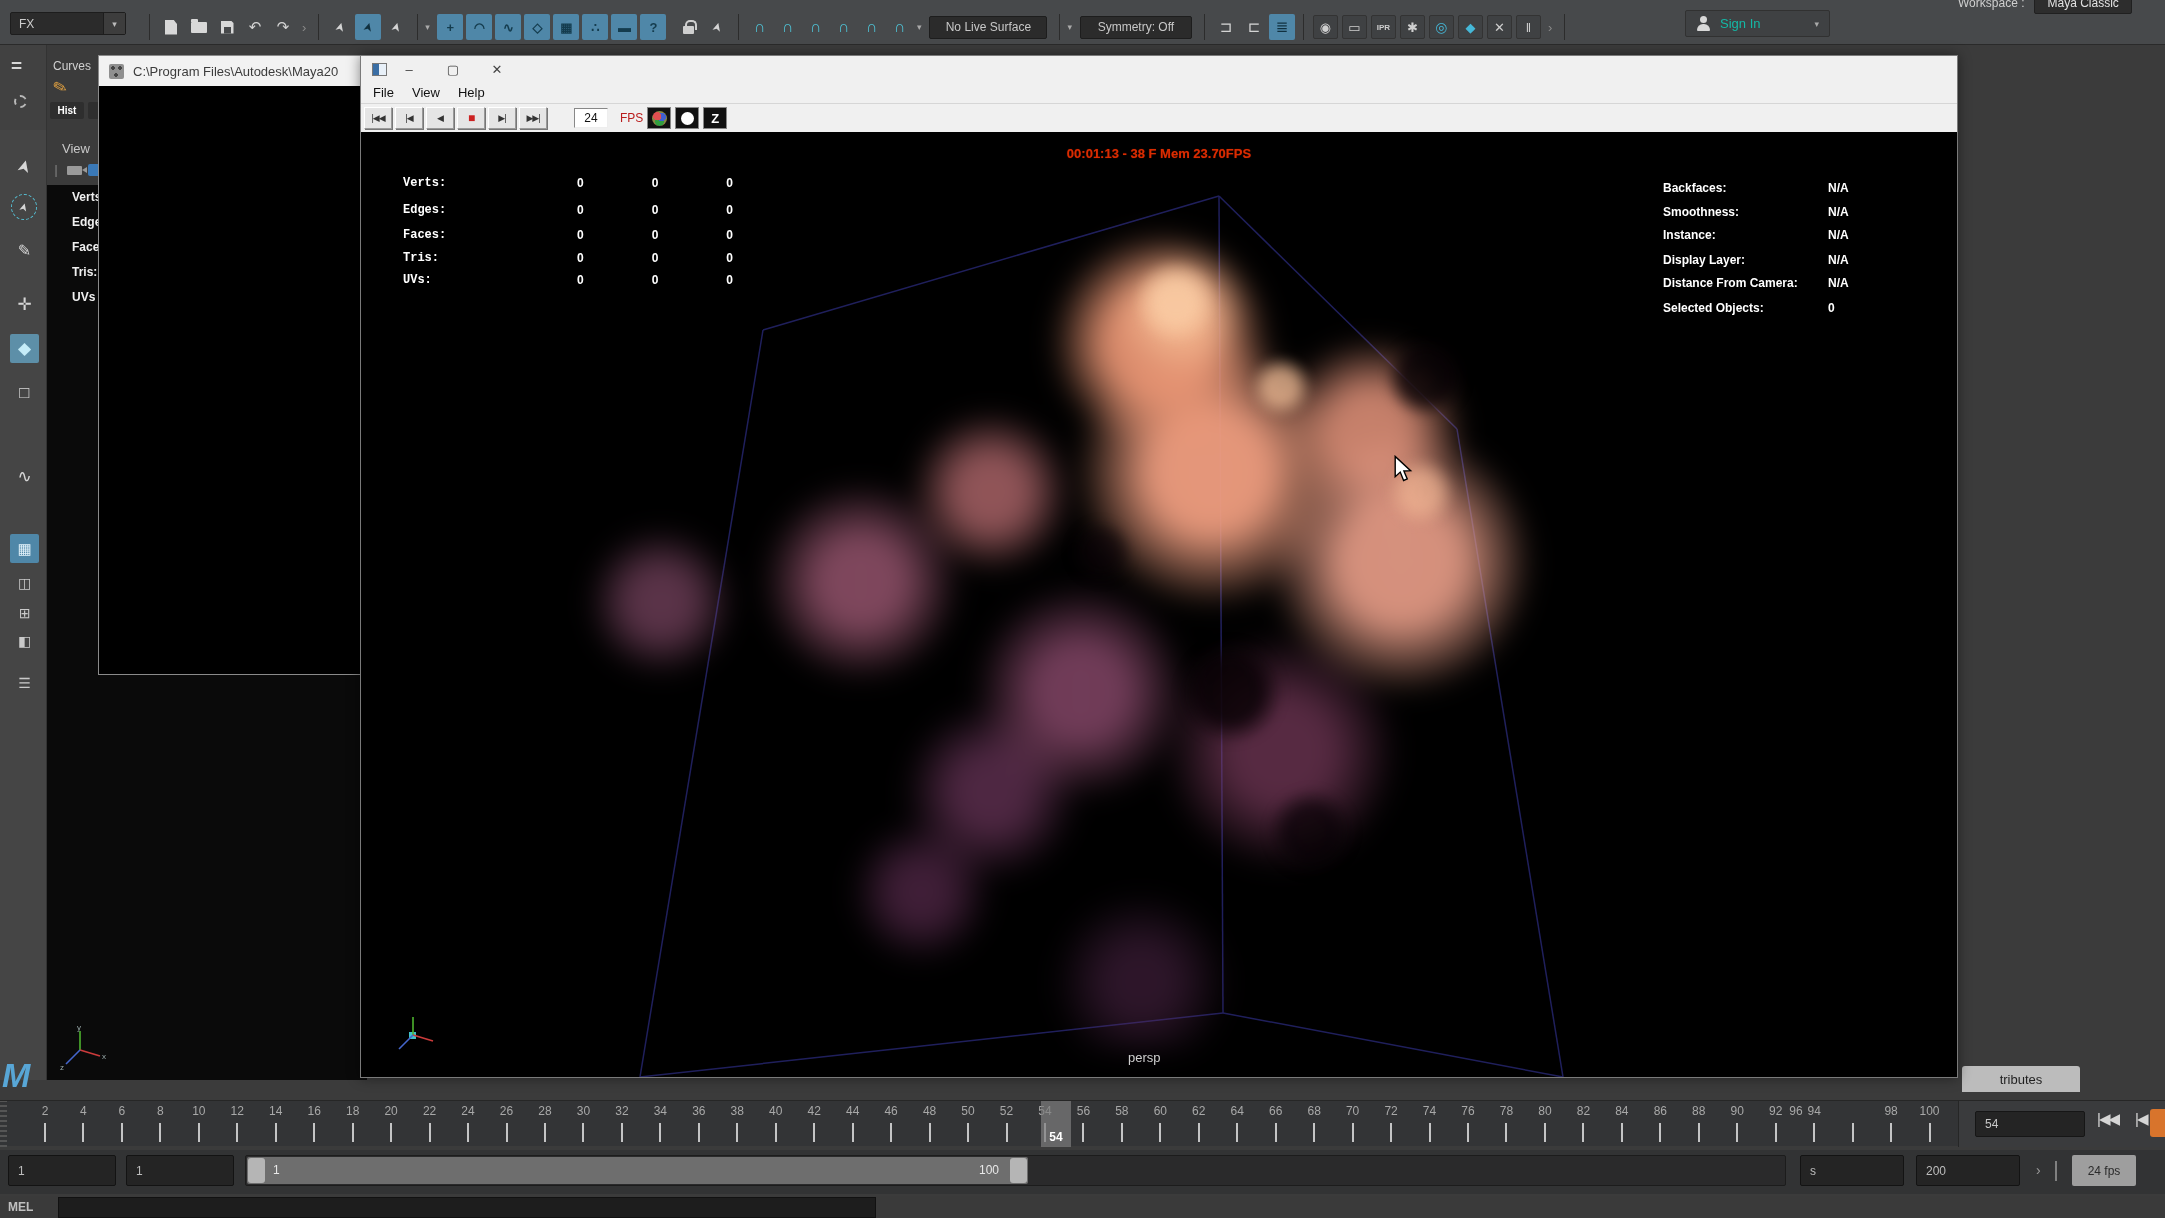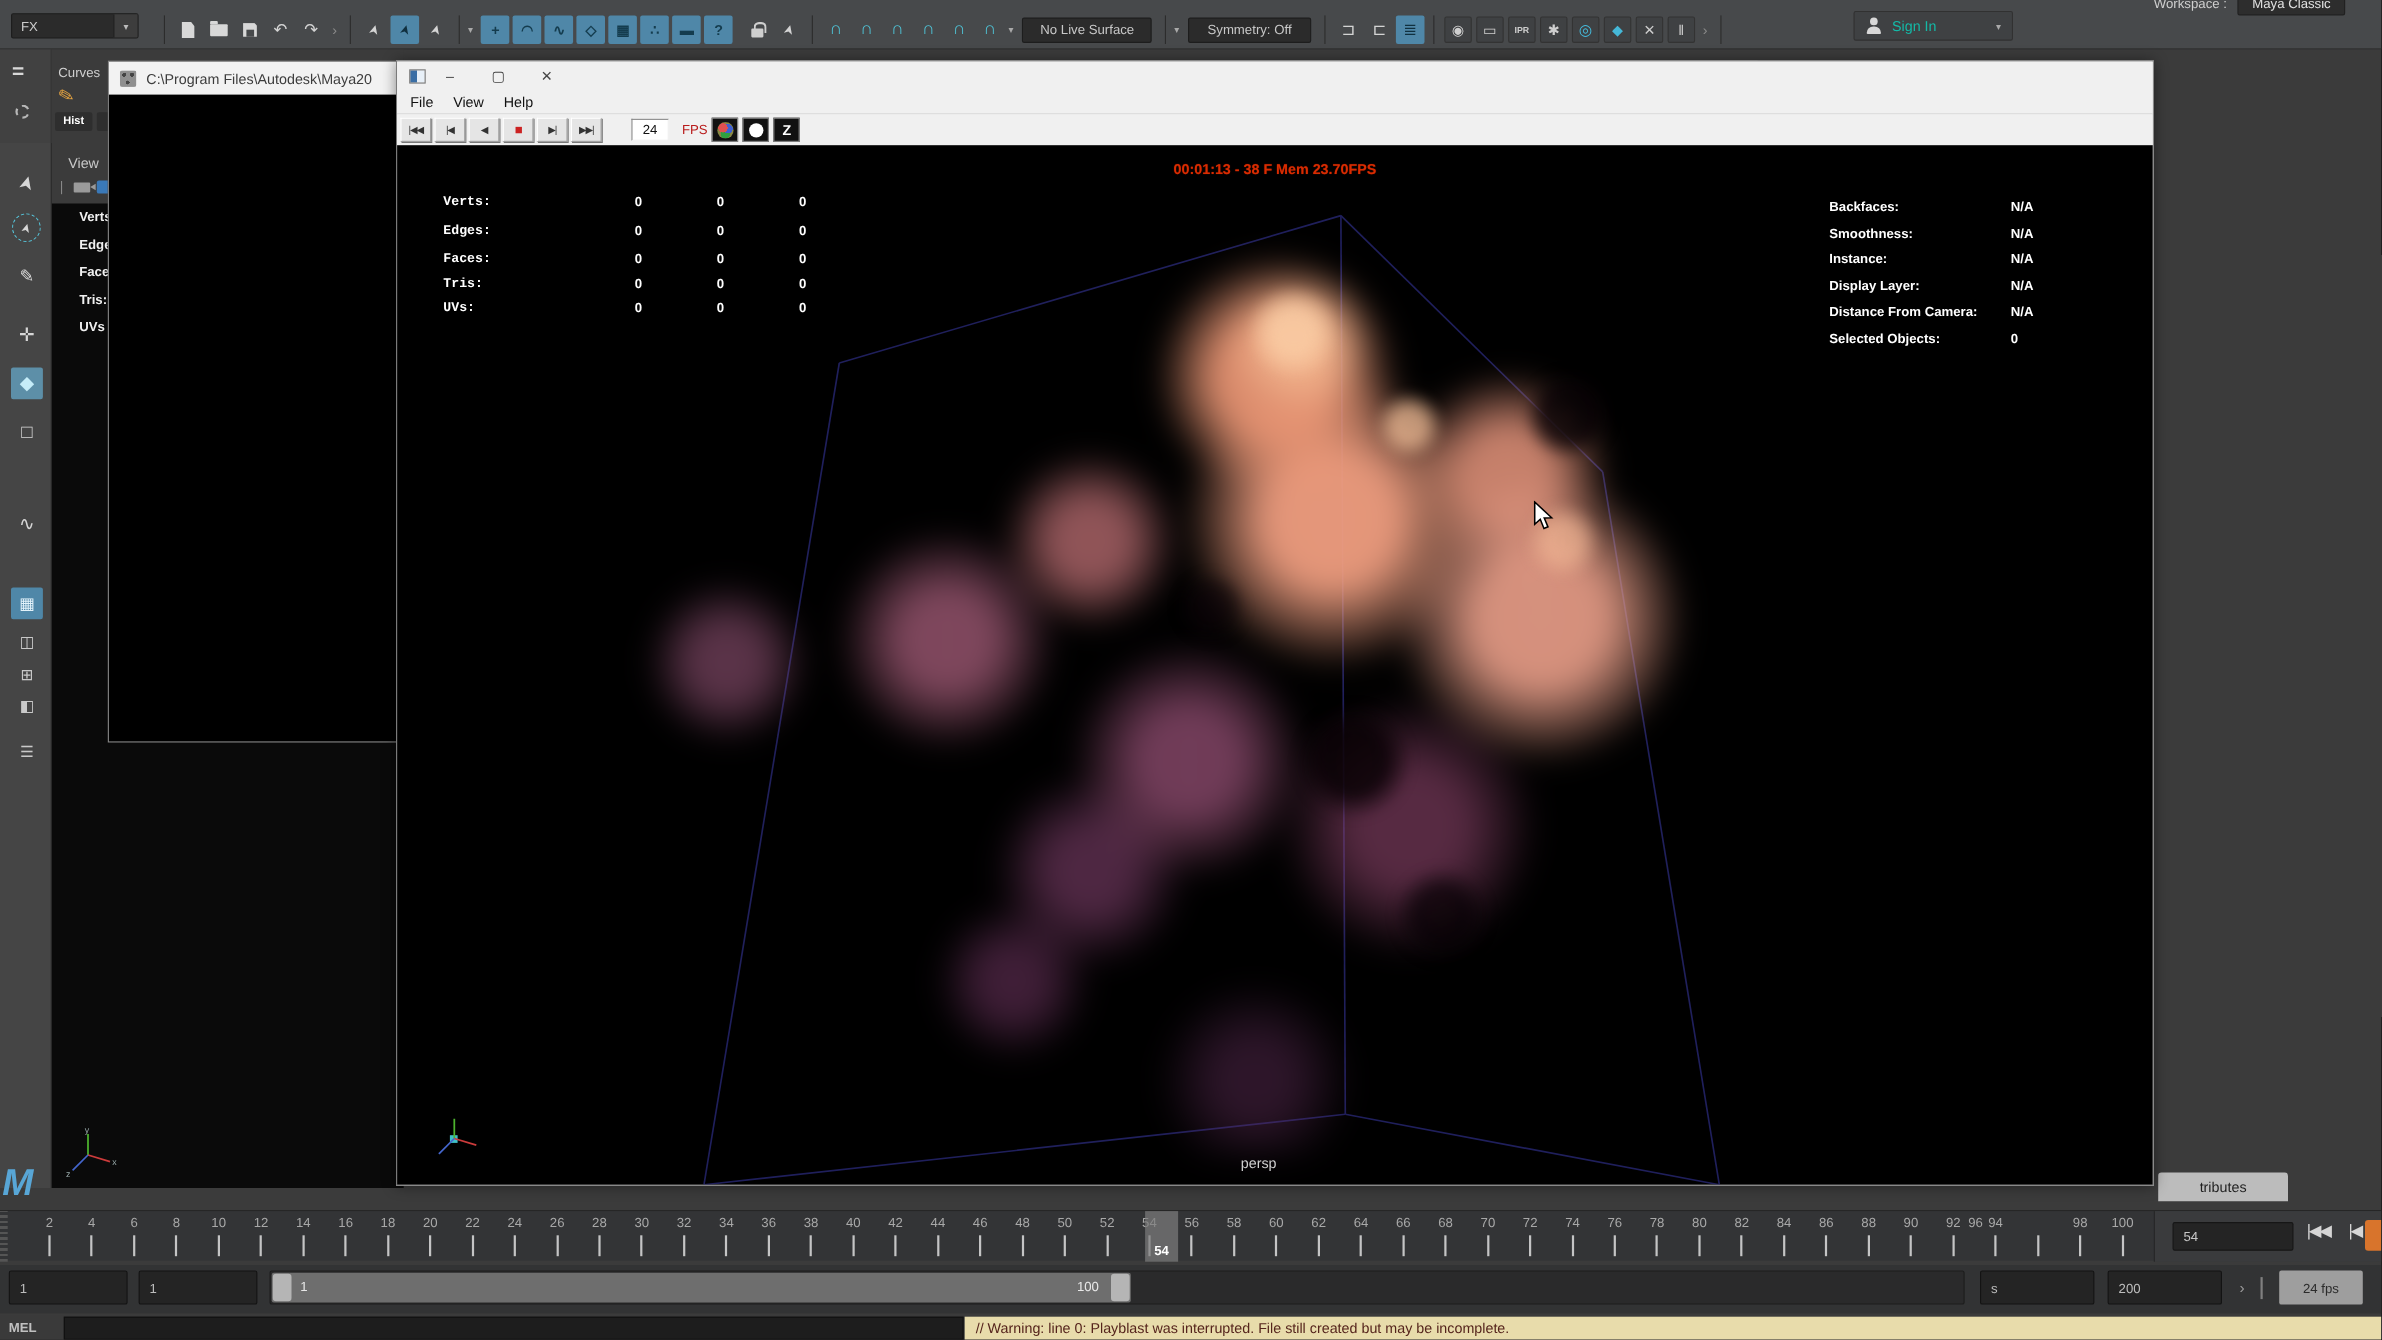--- a/index.html
+++ b/index.html
@@ -204,21 +204,21 @@
   
   .rangebar { position:absolute; left:0; top:1150px; width:2165px; height:44px; background:#323334; }
   .rb-field { position:absolute; top:5px; height:31px; background:#242424; border:1px solid #131313;
     border-radius:2px; color:#bdbdbd; font-size:12px; display:flex; align-items:center; padding-left:9px; }
   .rb-track { position:absolute; left:245px; top:5px; width:1541px; height:31px; background:#2a2a2b; border-radius:2px; border:1px solid #1c1c1c;}
   .rb-active { position:absolute; left:1px; top:1px; width:781px; height:27px; background:#6e6e6e; border-radius:2px; }
   .rb-handle { position:absolute; top:1px; width:17px; height:25px; background:#b5b5b5; border-radius:3px; }
   .rb-lab { position:absolute; top:6px; color:#e8e8e8; font-size:12px; }
   .rb-mark-gt { position:absolute; left:2036px; top:12px; color:#9a9a9a; font-size:14px; }
   .rb-mark-bar { position:absolute; left:2055px; top:11px; width:2px; height:20px; background:#808080; }
-  .rb-fps { position:absolute; left:2072px; top:5px; width:76px; height:31px; background:#9e9e9e; border-radius:2px;
+  .rb-fps { position:absolute; left:2072px; top:5px; width:64px; height:31px; background:#9e9e9e; border-radius:2px;
     color:#2b2b2b; font-size:12px; display:flex; align-items:center; justify-content:center; }
 
   
   .cmdline { position:absolute; left:0; top:1196px; width:2165px; height:22px; background:#3a3a3a; }
   .cmd-mode { position:absolute; left:8px; top:4px; color:#c0c0c0; font-size:12px; font-weight:bold; }
   .cmd-input { position:absolute; left:58px; top:1px; width:818px; height:21px; background:#1d1d1d; border:1px solid #111; }
   .cmd-warning { position:absolute; left:877px; top:1px; width:1288px; height:21px; background:#e8dcab;
     color:#55241c; font-size:13px; display:flex; align-items:center; padding-left:10px; white-space:nowrap; overflow:hidden;}
 
   
@@ -723,21 +723,20 @@
     <div class="rb-field" style="left:1800px; width:104px;">s</div>
     <div class="rb-field" style="left:1916px; width:104px;">200</div>
     <span class="rb-mark-gt">›</span>
     <div class="rb-mark-bar"></div>
     <div class="rb-fps">24 fps</div>
   </div>
 
   <div class="cmdline">
     <span class="cmd-mode">MEL</span>
     <div class="cmd-input"></div>
-    <div class="cmd-warning">// Warning: line 0: Playblast was interrupted. File still created but may be incomplete.</div>
   </div>
 
   <div class="maya-logo">M</div>
 
   <svg class="cursor-svg" width="24" height="28" viewBox="0 0 16 20">
     <path d="M1,1 L1,15.5 L4.6,12.2 L7,18.2 L9.6,17.1 L7.2,11.4 L12,11.2 Z" fill="#fff" stroke="#000" stroke-width="1"></path>
   </svg>
 
 </div>
 

